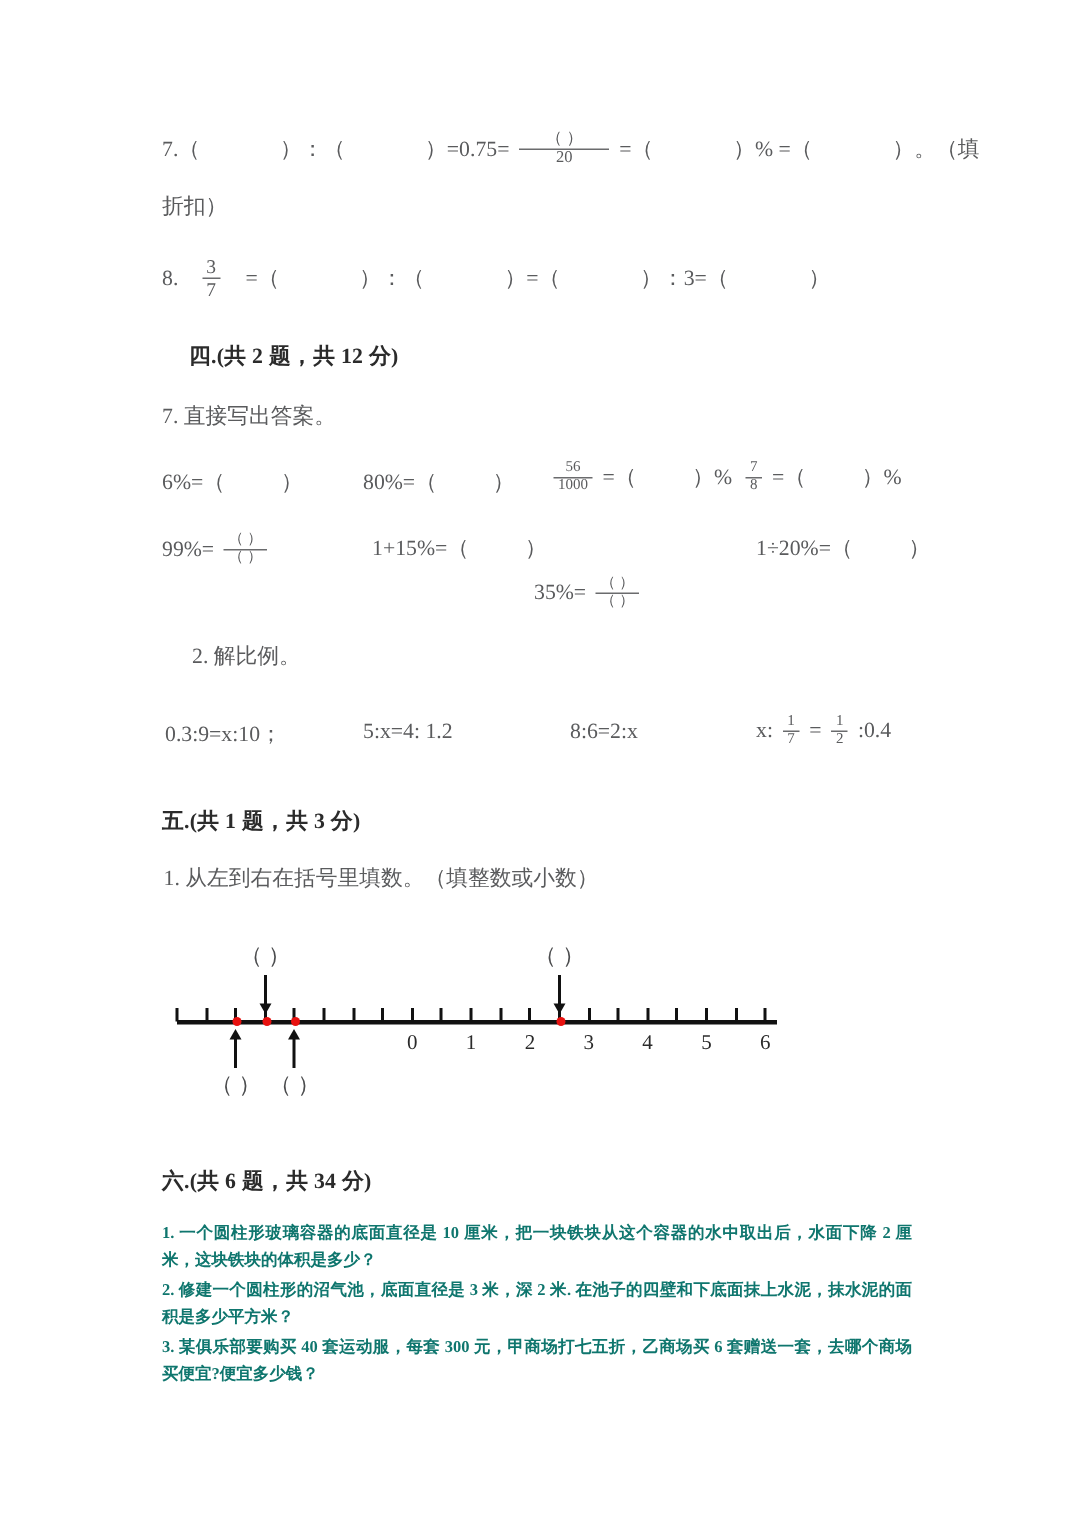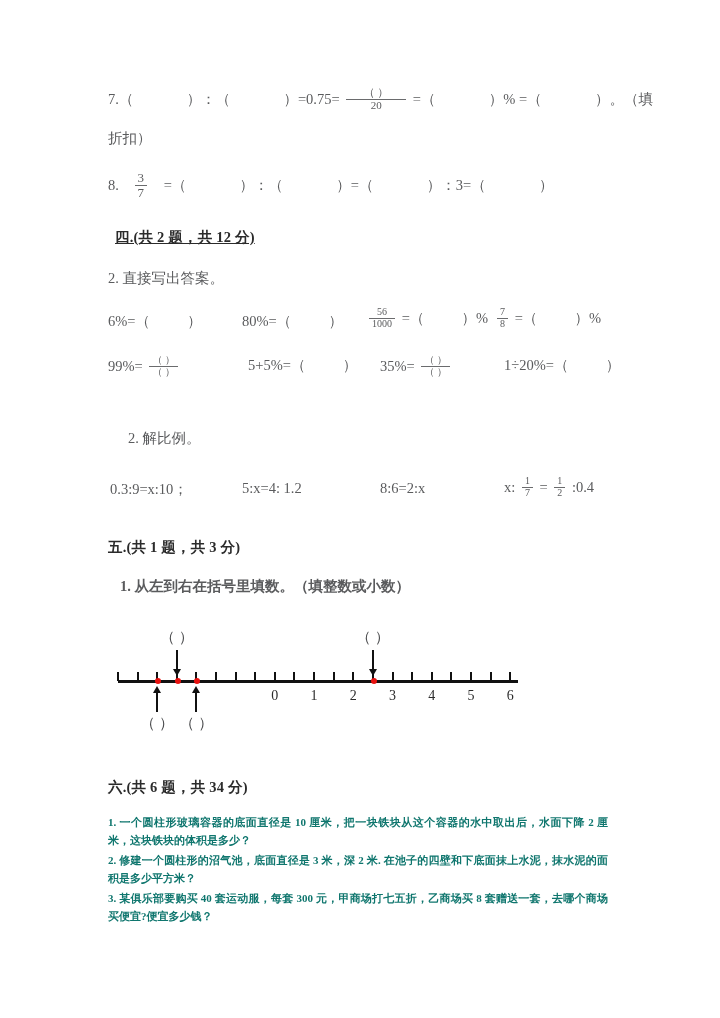--- a/index.html
+++ b/index.html
@@ -73,29 +73,29 @@
   }
   .frac.small { font-size: 11px; }
   .frac.tiny  { font-size: 10px; }
   .frac.wide .num, .frac.wide .den { min-width: 54px; }
 
   
   #row7 { position: absolute; left: 0; top: 88px; }
   #row7b { position: absolute; left: 0; top: 128px; }
   #row8 { position: absolute; left: 0; top: 172px; }
 
-  #head4 { position: absolute; left: 7px; top: 228px; text-decoration: underline; }
+  #head4 { position: absolute; left: 18px; top: 228px; }
   #q4_1 { position: absolute; left: 0; top: 268px; }
   #arith1 { position: absolute; left: 0; top: 312px; }
   #arith2 { position: absolute; left: 0; top: 356px; }
   #q4_2 { position: absolute; left: 0; top: 428px; margin-left: 20px; }
   #props { position: absolute; left: 0; top: 480px; }
 
   #head5 { position: absolute; left: 0; top: 538px; }
-  #q5_1 { position: absolute; left: 12px; top: 576px; font-weight: bold; }
+  #q5_1 { position: absolute; left: 1px; top: 576px; }
 
   #numline-wrap { position: absolute; left: 0; top: 628px; width: 512px; height: 108px; }
 
   #head6 { position: absolute; left: 0; top: 778px; }
   #q6_1 { position: absolute; left: 0; top: 814px; }
   #q6_2 { position: absolute; left: 0; top: 852px; }
   #q6_3 { position: absolute; left: 0; top: 890px; }
 
   .para {
     font-size: 11px;
@@ -236,21 +236,21 @@
       <span>）：（</span>
       <span class="blank"></span>
       <span>）=（</span>
       <span class="blank"></span>
       <span>）：3=（</span>
       <span class="blank"></span>
       <span>）</span>
     </div>
 
     <div id="head4" class="sec-head">四.(共 2 题，共 12 分)</div>
-    <div id="q4_1" class="line">2. 直接写出答案。</div>
+    <div id="q4_1" class="line">7. 直接写出答案。</div>
 
     <div id="arith1" class="cols">
       <div class="cell" style="left:0px;">
         <span>6%=（</span>
         <span class="blank-sm"></span>
         <span>）</span>
       </div>
       <div class="cell" style="left:134px;text-align:right;">
         <span>80%=（</span>
         <span class="blank-sm"></span>
@@ -278,25 +278,25 @@
 
     <div id="arith2" class="cols">
       <div class="cell" style="left:0px;">
         <span>99%=</span>
         <span class="frac tiny">
           <span class="num">（        ）</span>
           <span class="den">（        ）</span>
         </span>
       </div>
       <div class="cell" style="left:140px;">
-        <span>5+5%=（</span>
+        <span>1+15%=（</span>
         <span class="blank-sm"></span>
         <span>）</span>
       </div>
-      <div class="cell" style="left:272px;">
+      <div class="cell" style="left:248px;margin-top:29px;">
         <span>35%=</span>
         <span class="frac tiny">
           <span class="num">（        ）</span>
           <span class="den">（        ）</span>
         </span>
       </div>
       <div class="cell" style="left:396px;">
         <span>1÷20%=（</span>
         <span class="blank-sm"></span>
         <span>）</span>
@@ -369,16 +369,16 @@
           <div class="arrow-up" style="left: 49.2157px;"></div>
           <div class="nl-paren bottom" style="left: 49.2157px;">（        ）</div>
           <div class="arrow-up" style="left: 88.4314px;"></div>
           <div class="nl-paren bottom" style="left: 88.4314px;">（        ）</div>
         </div>
     </div>
 
     <div id="head6" class="sec-head">六.(共 6 题，共 34 分)</div>
     <div id="q6_1" class="para">1. 一个圆柱形玻璃容器的底面直径是 10 厘米，把一块铁块从这个容器的水中取出后，水面下降 2 厘米，这块铁块的体积是多少？</div>
     <div id="q6_2" class="para">2. 修建一个圆柱形的沼气池，底面直径是 3 米，深 2 米. 在池子的四壁和下底面抹上水泥，抹水泥的面积是多少平方米？</div>
-    <div id="q6_3" class="para">3. 某俱乐部要购买 40 套运动服，每套 300 元，甲商场打七五折，乙商场买 8 套赠送一套，去哪个商场买便宜?便宜多少钱？</div>
+    <div id="q6_3" class="para">3. 某俱乐部要购买 40 套运动服，每套 300 元，甲商场打七五折，乙商场买 6 套赠送一套，去哪个商场买便宜?便宜多少钱？</div>
 
   </div>
 </div>
 
 </body></html>

